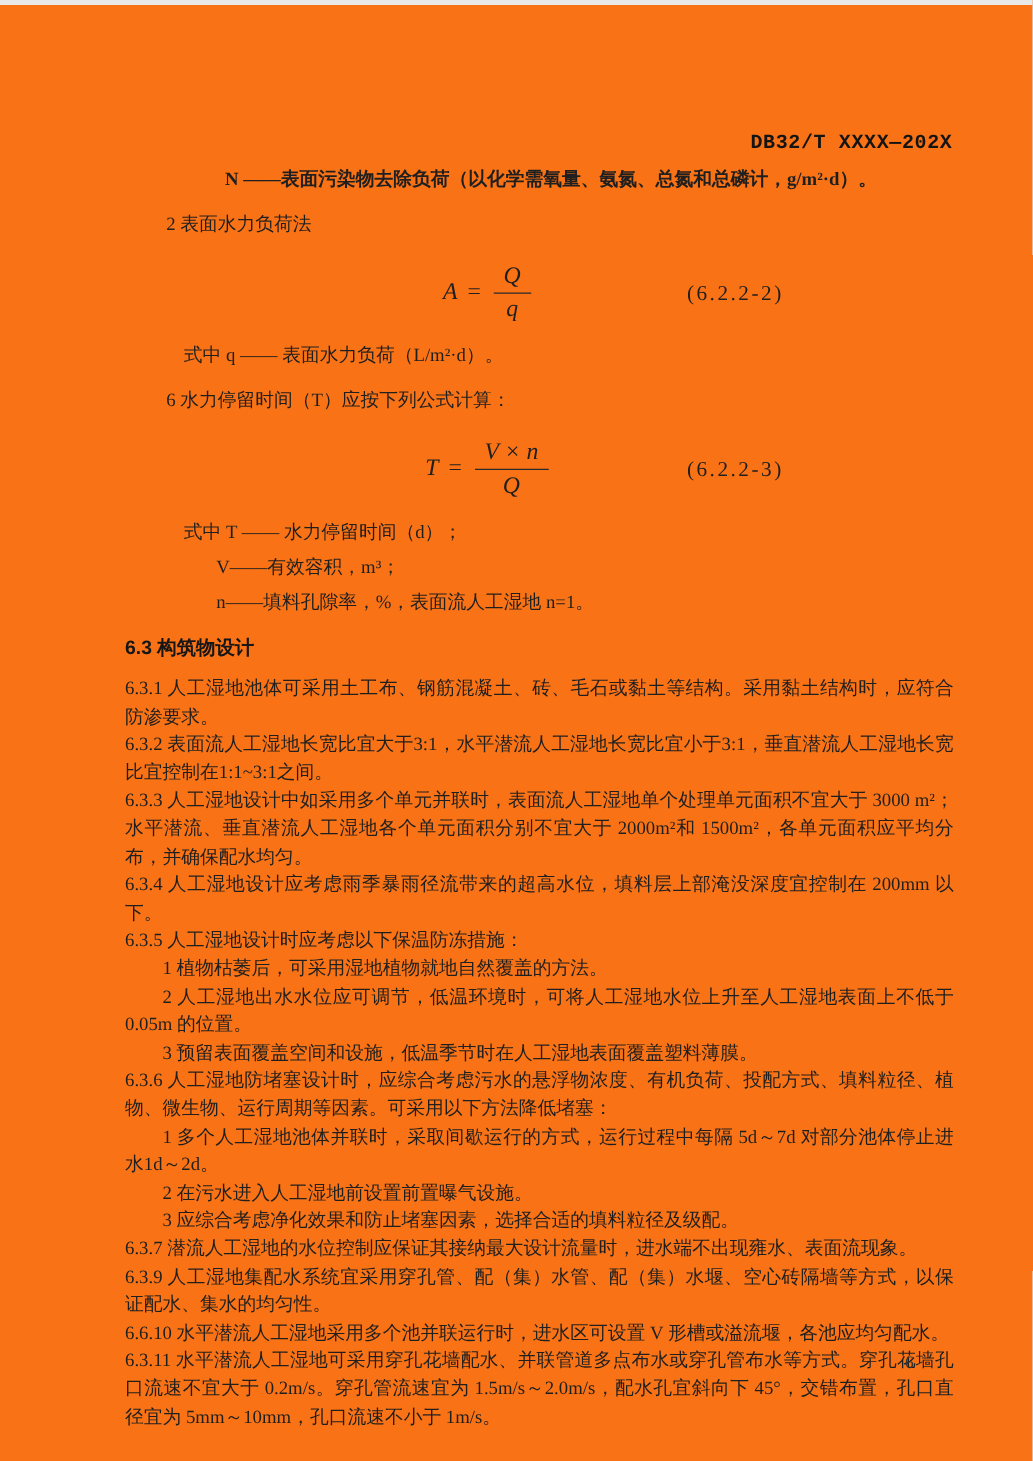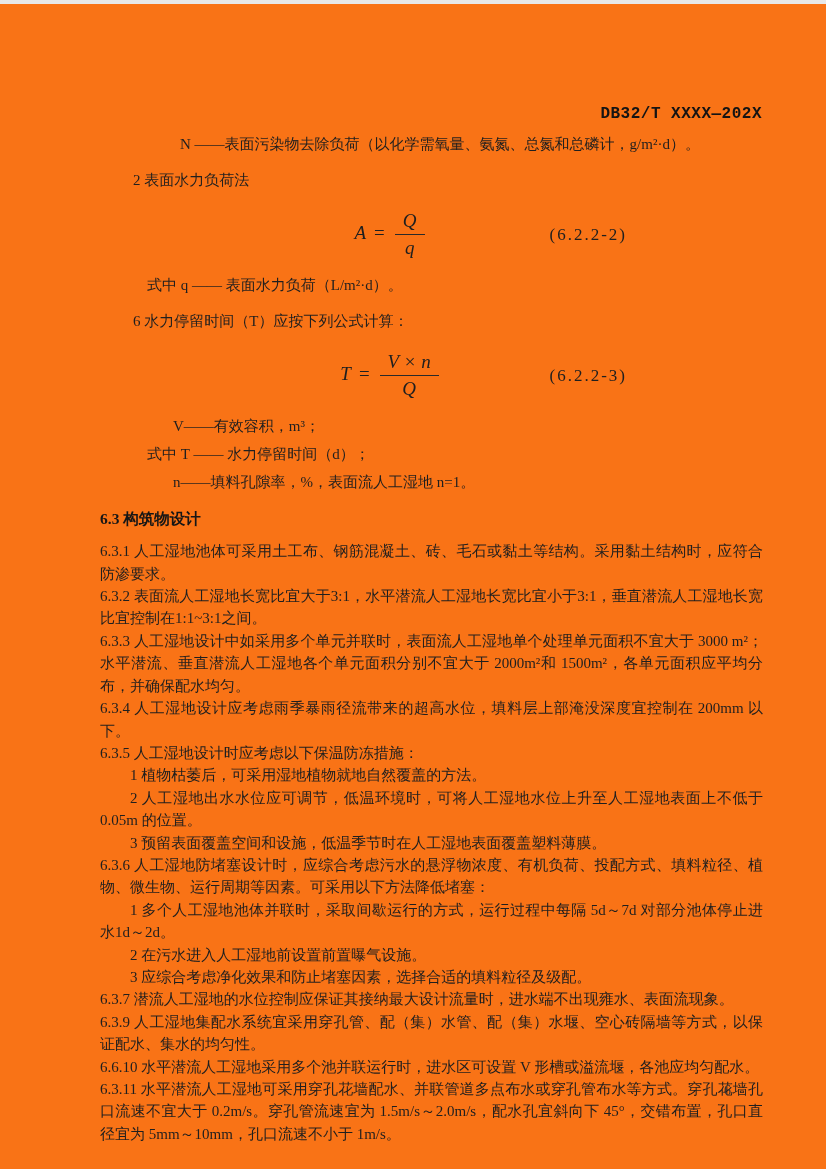--- a/index.html
+++ b/index.html
@@ -15,21 +15,21 @@
   .doc-header{
     position:absolute;top:101px;right:64px;
     font-family:"Liberation Mono","DejaVu Sans Mono",monospace;
     font-weight:bold;font-size:16px;letter-spacing:0.5px;
     color:#141414;
   }
   .content{
     position:absolute;left:100px;right:63px;top:129px;
     font-size:15px;line-height:22.4px;
   }
-  .def-line{padding-left:80px;}
+  .def-line{padding-left:80px;font-weight:bold;}
   .num-item{padding-left:33px;margin-top:14px;}
   .eq-note{padding-left:44px;margin-top:6px;}
   .eq-note2{padding-left:47px;}
   .eq-note3{padding-left:73px;}
   .formula-row{
     position:relative;
     margin:14px 0 10px 0;
     height:58px;
     text-align:center;
   }
@@ -47,21 +47,21 @@
   .frac .den{padding-top:2px;}
   .eq-number{
     position:absolute;right:136px;top:50%;
     transform:translateY(-50%);
     font-size:17px;letter-spacing:2px;font-style:normal;
   }
   .section-heading{
     font-weight:bold;
     font-size:15.5px;
     margin:14px 0 10px 0;
-    font-family:Liberation Serif, serif;
+    font-family:Liberation Sans, sans-serif;
     color:#161616;
   }
   .clause{margin:0;text-align:justify;}
   .clause.indent{text-indent:2em;}
   .page-number{
     position:absolute;right:95px;bottom:74px;
     font-size:14px;color:#333;
   }
 </style>
 </head>
@@ -94,22 +94,22 @@
     <div class="formula-row">
       <span class="formula">
         <span class="f-lhs">T</span><span class="f-eq">=</span><span class="frac">
             <span class="num">V × n</span>
             <span class="den">Q</span>
           </span>
       </span>
       <span class="eq-number">(6.2.2-3)</span>
     </div>
 
+    <div class="eq-note eq-note2">式中   T —— 水力停留时间（d）；</div>
     <div class="eq-note eq-note3">V——有效容积，m³；</div>
-    <div class="eq-note eq-note2">式中   T —— 水力停留时间（d）；</div>
     <div class="eq-note eq-note3">n——填料孔隙率，%，表面流人工湿地 n=1。</div>
 
     <div class="section-heading">6.3   构筑物设计</div>
 
     <div>
         <p class="clause">6.3.1 人工湿地池体可采用土工布、钢筋混凝土、砖、毛石或黏土等结构。采用黏土结构时，应符合防渗要求。</p>
         <p class="clause">6.3.2 表面流人工湿地长宽比宜大于3:1，水平潜流人工湿地长宽比宜小于3:1，垂直潜流人工湿地长宽比宜控制在1:1~3:1之间。</p>
         <p class="clause">6.3.3 人工湿地设计中如采用多个单元并联时，表面流人工湿地单个处理单元面积不宜大于 3000 m²；水平潜流、垂直潜流人工湿地各个单元面积分别不宜大于 2000m²和 1500m²，各单元面积应平均分布，并确保配水均匀。</p>
         <p class="clause">6.3.4 人工湿地设计应考虑雨季暴雨径流带来的超高水位，填料层上部淹没深度宜控制在 200mm 以下。</p>
         <p class="clause">6.3.5 人工湿地设计时应考虑以下保温防冻措施：</p>

